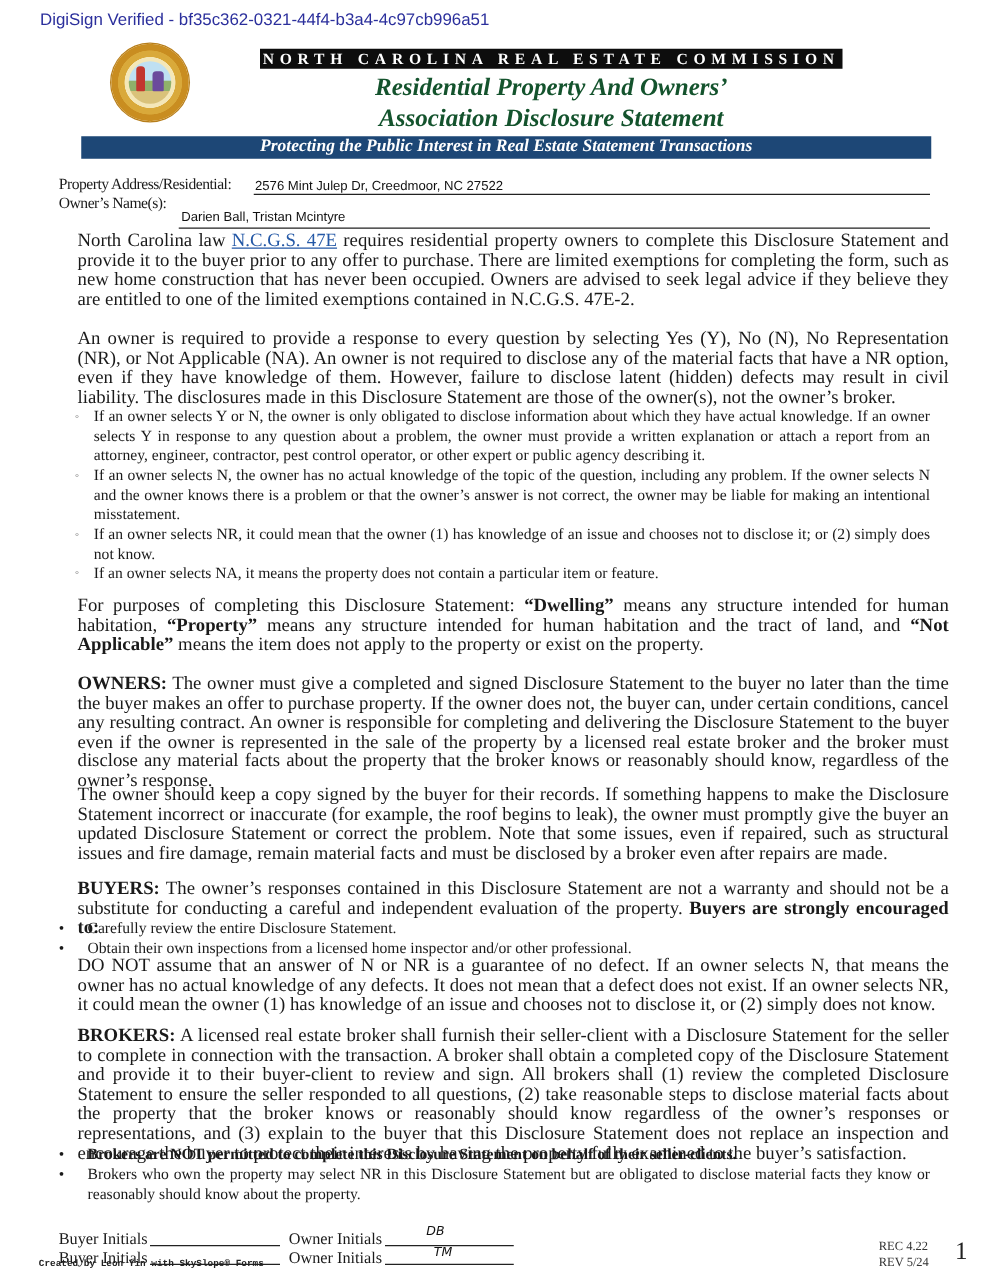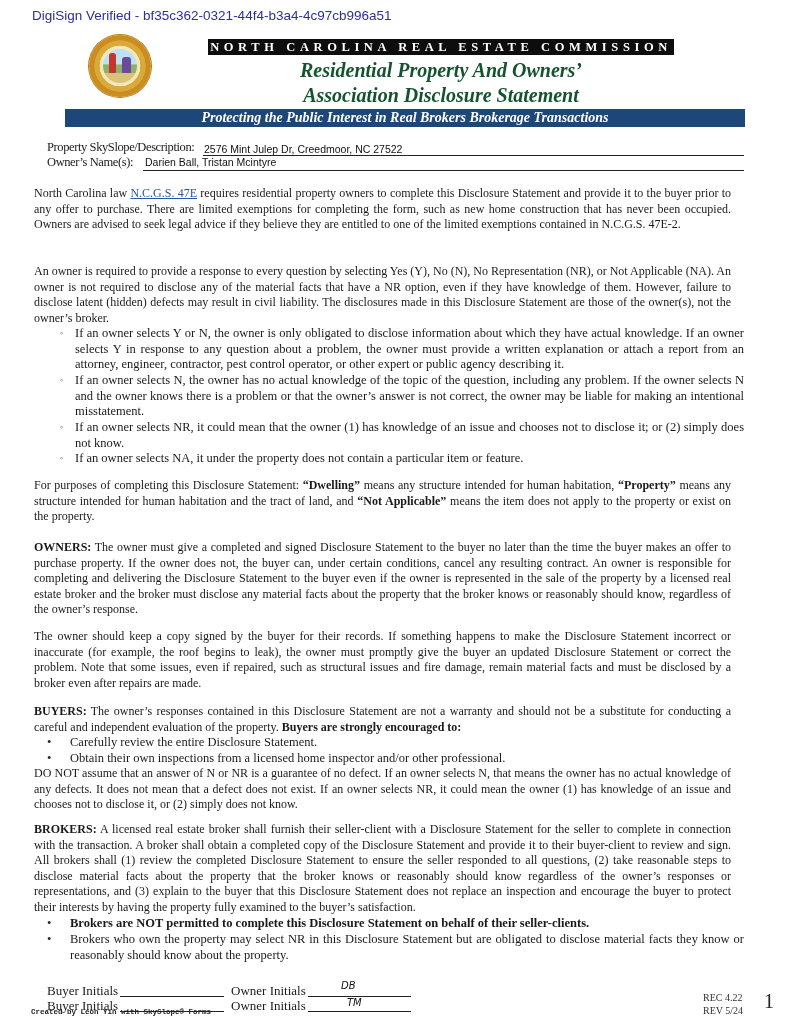--- a/index.html
+++ b/index.html
@@ -39,24 +39,24 @@
     font-family: "Liberation Serif", serif; font-style: italic; font-weight: bold; font-size: 14px;
     text-align: center; line-height: 18px;
   }
   .field-row { left: 47px; width: 697px; font-size: 12.5px; }
   .field-label { display: inline-block; letter-spacing: -0.4px; }
   .field-value {
     position: absolute; bottom: 1px; font-family: "Liberation Sans", sans-serif; font-size: 10.5px; color: #111;
   }
   .field-line { position: absolute; bottom: 0; right: 0; height: 0; border-bottom: 1px solid #222; }
   .row1 { top: 140px; height: 16px; }
-  .row2 { top: 155px; height: 16px; }
+  .row2 { top: 155px; height: 28px; }
 
   .para {
-    left: 34px; width: 697px; font-size: 12px; line-height: 15.6px; text-align: justify; margin: 0;
+    left: 62px; width: 697px; font-size: 15px; line-height: 15.6px; text-align: justify; margin: 0;
   }
   .para b { font-weight: bold; }
   .link { color: #2458a6; text-decoration: underline; }
   .bul { position: absolute; left: 60px; width: 684px; font-size: 12.5px; line-height: 15.6px; text-align: justify; }
   .bul .mk { position: absolute; left: 0; top: 0; font-size: 9px; color: #555; }
   .bul .tx { display: block; margin-left: 15px; }
   .dot { position: absolute; left: 47px; width: 697px; font-size: 12.5px; line-height: 15.6px; text-align: justify; }
   .dot .mk { position: absolute; left: 0; top: 0; }
   .dot .tx { display: block; margin-left: 23px; }
 
@@ -77,24 +77,24 @@
 
 <div class="abs seal">
   <div class="seal-inner"></div>
   <div class="seal-fig1"></div>
   <div class="seal-fig2"></div>
 </div>
 
 <div class="abs commission-bar">NORTH CAROLINA REAL ESTATE COMMISSION</div>
 <div class="abs title title1">Residential Property And Owners’</div>
 <div class="abs title title2">Association Disclosure Statement</div>
-<div class="abs banner">Protecting the Public Interest in Real Brokers Brokerage Transactions</div>
+<div class="abs banner">Protecting the Public Interest in Real Estate Statement Transactions</div>
 
 <div class="abs field-row row1">
-  <span class="field-label">Property SkySlope/Description:</span>
+  <span class="field-label">Property Address/Residential:</span>
   <span class="field-line" style="left:156px;"></span>
   <span class="field-value" style="left:157px;">2576 Mint Julep Dr, Creedmoor, NC 27522</span>
 </div>
 <div class="abs field-row row2">
   <span class="field-label">Owner’s Name(s):</span>
   <span class="field-line" style="left:96px;"></span>
   <span class="field-value" style="left:98px; bottom:3px;">Darien Ball, Tristan Mcintyre</span>
 </div>
 
 <p class="abs para" style="top:186px;"><span>North Carolina law </span><a class="link">N.C.G.S. 47E</a><span> requires residential property owners to complete this Disclosure Statement and provide it to the buyer prior to any offer to purchase. There are limited exemptions for completing the form, such as new home construction that has never been occupied. Owners are advised to seek legal advice if they believe they are entitled to one of the limited exemptions contained in N.C.G.S. 47E-2.</span></p>
@@ -108,21 +108,21 @@
 <div class="bul" style="top:373px;">
   <span class="mk">◦</span>
   <span class="tx">If an owner selects N, the owner has no actual knowledge of the topic of the question, including any problem. If the owner selects N and the owner knows there is a problem or that the owner’s answer is not correct, the owner may be liable for making an intentional misstatement.</span>
 </div>
 <div class="bul" style="top:420px;">
   <span class="mk">◦</span>
   <span class="tx">If an owner selects NR, it could mean that the owner (1) has knowledge of an issue and chooses not to disclose it; or (2) simply does not know.</span>
 </div>
 <div class="bul" style="top:451px;">
   <span class="mk">◦</span>
-  <span class="tx">If an owner selects NA, it under the property does not contain a particular item or feature.</span>
+  <span class="tx">If an owner selects NA, it means the property does not contain a particular item or feature.</span>
 </div>
 
 <p class="abs para" style="top:478px;"><span>For purposes of completing this Disclosure Statement: </span><b>“Dwelling”</b><span> means any structure intended for human habitation, </span><b>“Property”</b><span> means any structure intended for human habitation and the tract of land, and </span><b>“Not Applicable”</b><span> means the item does not apply to the property or exist on the property.</span></p>
 
 <p class="abs para" style="top:540px;"><b>OWNERS:</b><span> The owner must give a completed and signed Disclosure Statement to the buyer no later than the time the buyer makes an offer to purchase property. If the owner does not, the buyer can, under certain conditions, cancel any resulting contract. An owner is responsible for completing and delivering the Disclosure Statement to the buyer even if the owner is represented in the sale of the property by a licensed real estate broker and the broker must disclose any material facts about the property that the broker knows or reasonably should know, regardless of the owner’s response.</span></p>
 <p class="abs para" style="top:629px;">The owner should keep a copy signed by the buyer for their records. If something happens to make the Disclosure Statement incorrect or inaccurate (for example, the roof begins to leak), the owner must promptly give the buyer an updated Disclosure Statement or correct the problem. Note that some issues, even if repaired, such as structural issues and fire damage, remain material facts and must be disclosed by a broker even after repairs are made.</p>
 
 <p class="abs para" style="top:704px;"><b>BUYERS:</b><span> The owner’s responses contained in this Disclosure Statement are not a warranty and should not be a substitute for conducting a careful and independent evaluation of the property. </span><b>Buyers are strongly encouraged to:</b></p>
 <div class="dot" style="top:735px;">
   <span class="mk">•</span>

